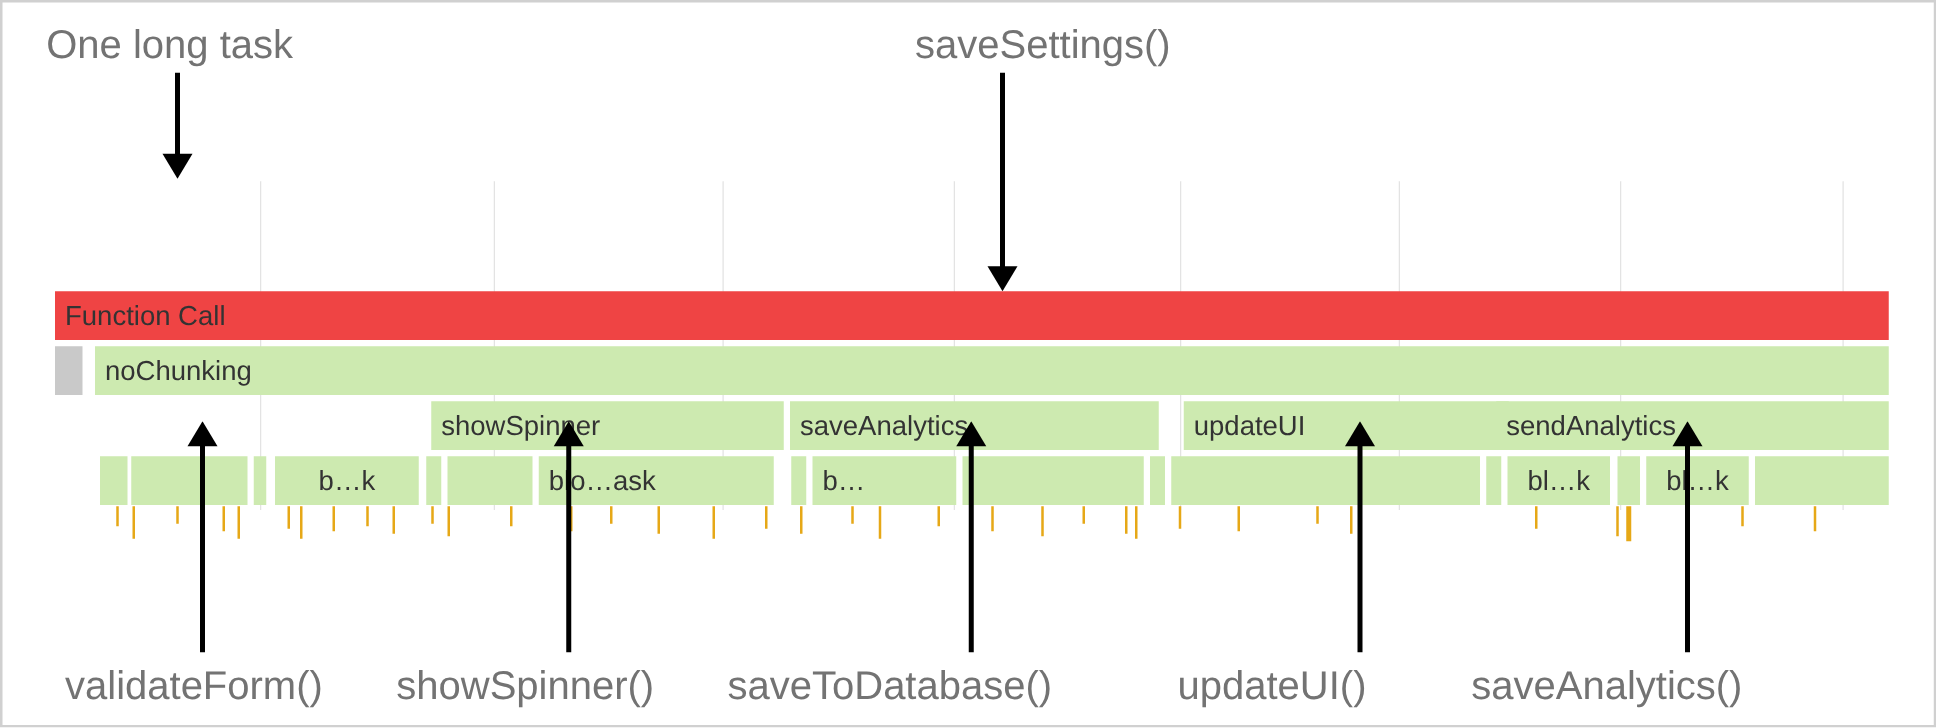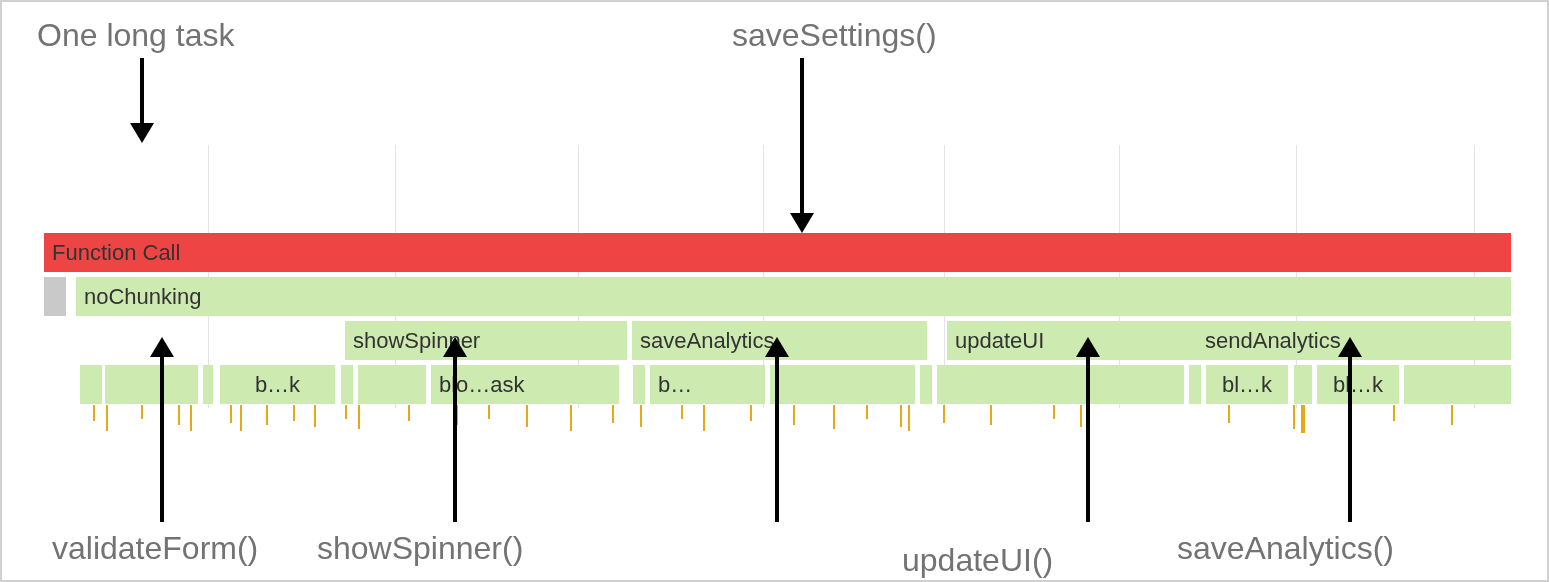--- a/index.html
+++ b/index.html
@@ -224,16 +224,17 @@
     <line x1="30" y1="185" x2="30" y2="18" stroke="#000" stroke-width="4"></line>
     <polygon points="30,0 18,20 42,20" fill="#000"></polygon>
   </svg>
   <svg class="arrow-svg" style="top:335px; left:1318px;" width="60" height="185">
     <line x1="30" y1="185" x2="30" y2="18" stroke="#000" stroke-width="4"></line>
     <polygon points="30,0 18,20 42,20" fill="#000"></polygon>
   </svg>
 
   <div class="anno" style="top:528px; left:50px;">validateForm()</div>
   <div class="anno" style="top:528px; left:315px;">showSpinner()</div>
-  <div class="anno" style="top:528px; left:900px;margin-top:12px;">updateUI()</div>
+  <div class="anno" style="top:528px; left:580px;">saveToDatabase()</div>
+  <div class="anno" style="top:528px; left:940px;">updateUI()</div>
   <div class="anno" style="top:528px; left:1175px;">saveAnalytics()</div>
 
 </div>
 
 </body></html>

